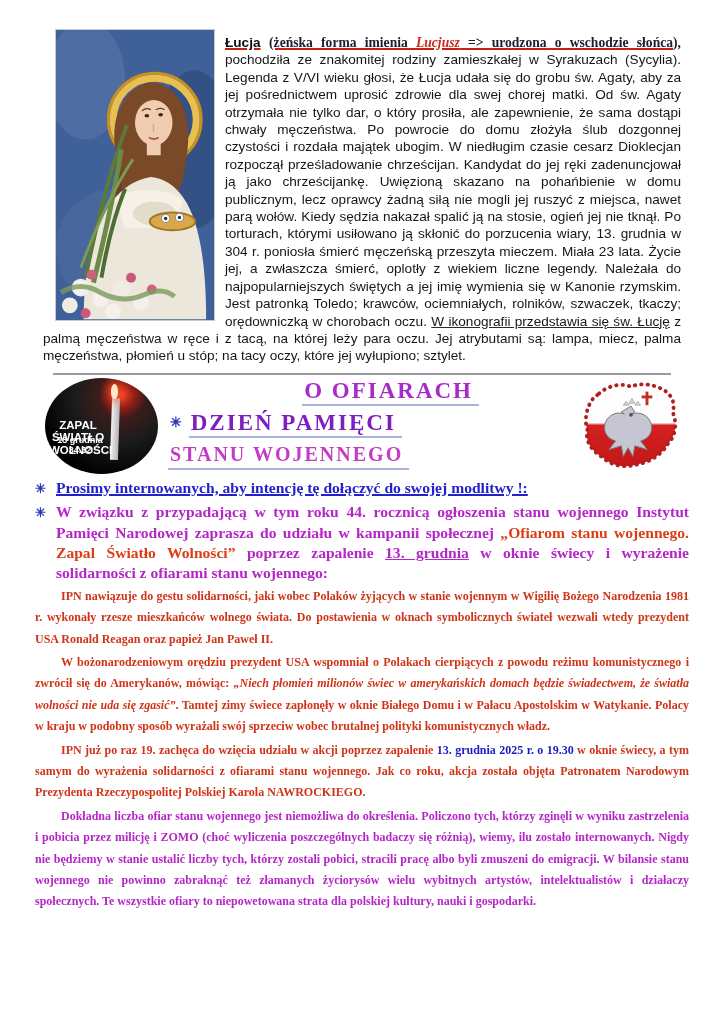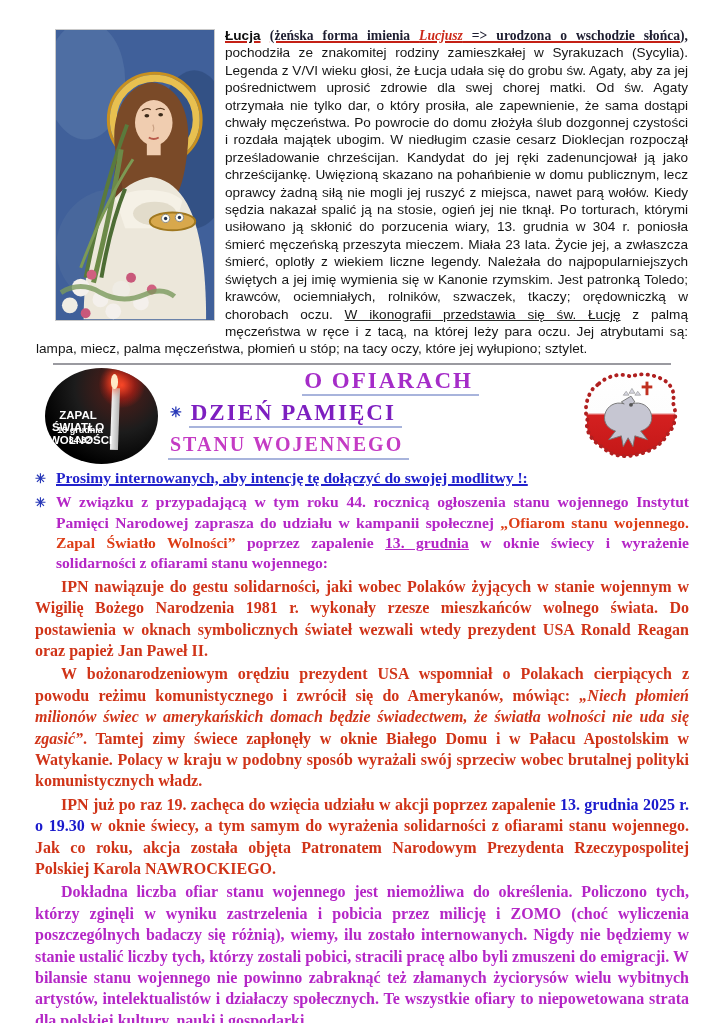--- a/index.html
+++ b/index.html
@@ -8,21 +8,21 @@
     box-sizing:border-box;padding:26px 33px 0 35px;overflow:hidden;
     font-family:"Liberation Sans",sans-serif;color:#151515;
   }
   
   .saint-figure{
     float:left;width:160px;height:292px;margin:3px 10px 3px 20px;
     border:1px solid #c9c9c9;box-sizing:border-box;background:#40609a;
   }
   .saint-figure svg{display:block;width:100%;height:100%;}
   .lead-p{
-    margin:1px;font-size:13.6px;line-height:17.4px;text-align:justify;
+    margin:8px;font-size:13.6px;line-height:17.4px;text-align:justify;
     color:#161616;
   }
   .lead-name{
     font-weight:bold;color:#0d0d0d;
     text-decoration:underline;text-decoration-color:#c42015;text-decoration-thickness:2px;
   }
   .lead-paren{
     font-family:"Liberation Serif",serif;font-weight:bold;color:#1d1d30;
     text-decoration:underline;text-decoration-color:#c42015;text-decoration-thickness:2px;
   }
@@ -69,21 +69,21 @@
   .intent{margin:4px 0 0 0;font-family:"Liberation Serif",serif;font-weight:bold;
     font-size:15.6px;line-height:20.4px;text-align:justify;position:relative;padding-left:21px;}
   .intent .star{position:absolute;left:0;top:1px;color:#2838b8;font-size:13px;}
   .intent-blue{color:#2222cc;}
   .intent-blue .u{text-decoration:underline;text-decoration-thickness:2px;}
   .intent-magenta{color:#b426c6;}
   .campaign{color:#dd3d16;}
   .u-mag{text-decoration:underline;}
   
   .art{margin:2px 0 0 0;font-family:"Liberation Serif",serif;font-weight:bold;
-    font-size:16px;line-height:21.4px;text-align:justify;text-indent:26px;color:#d03418;}
+    font-size:12px;line-height:21.4px;text-align:justify;text-indent:26px;color:#d03418;}
   .art .q{font-style:italic;}
   .art .bluedate{color:#1a1acc;}
   .art-magenta{color:#b426c6;}
 </style>
 </head>
 <body>
 
 <div class="page">
 
   <div class="saint-figure">

